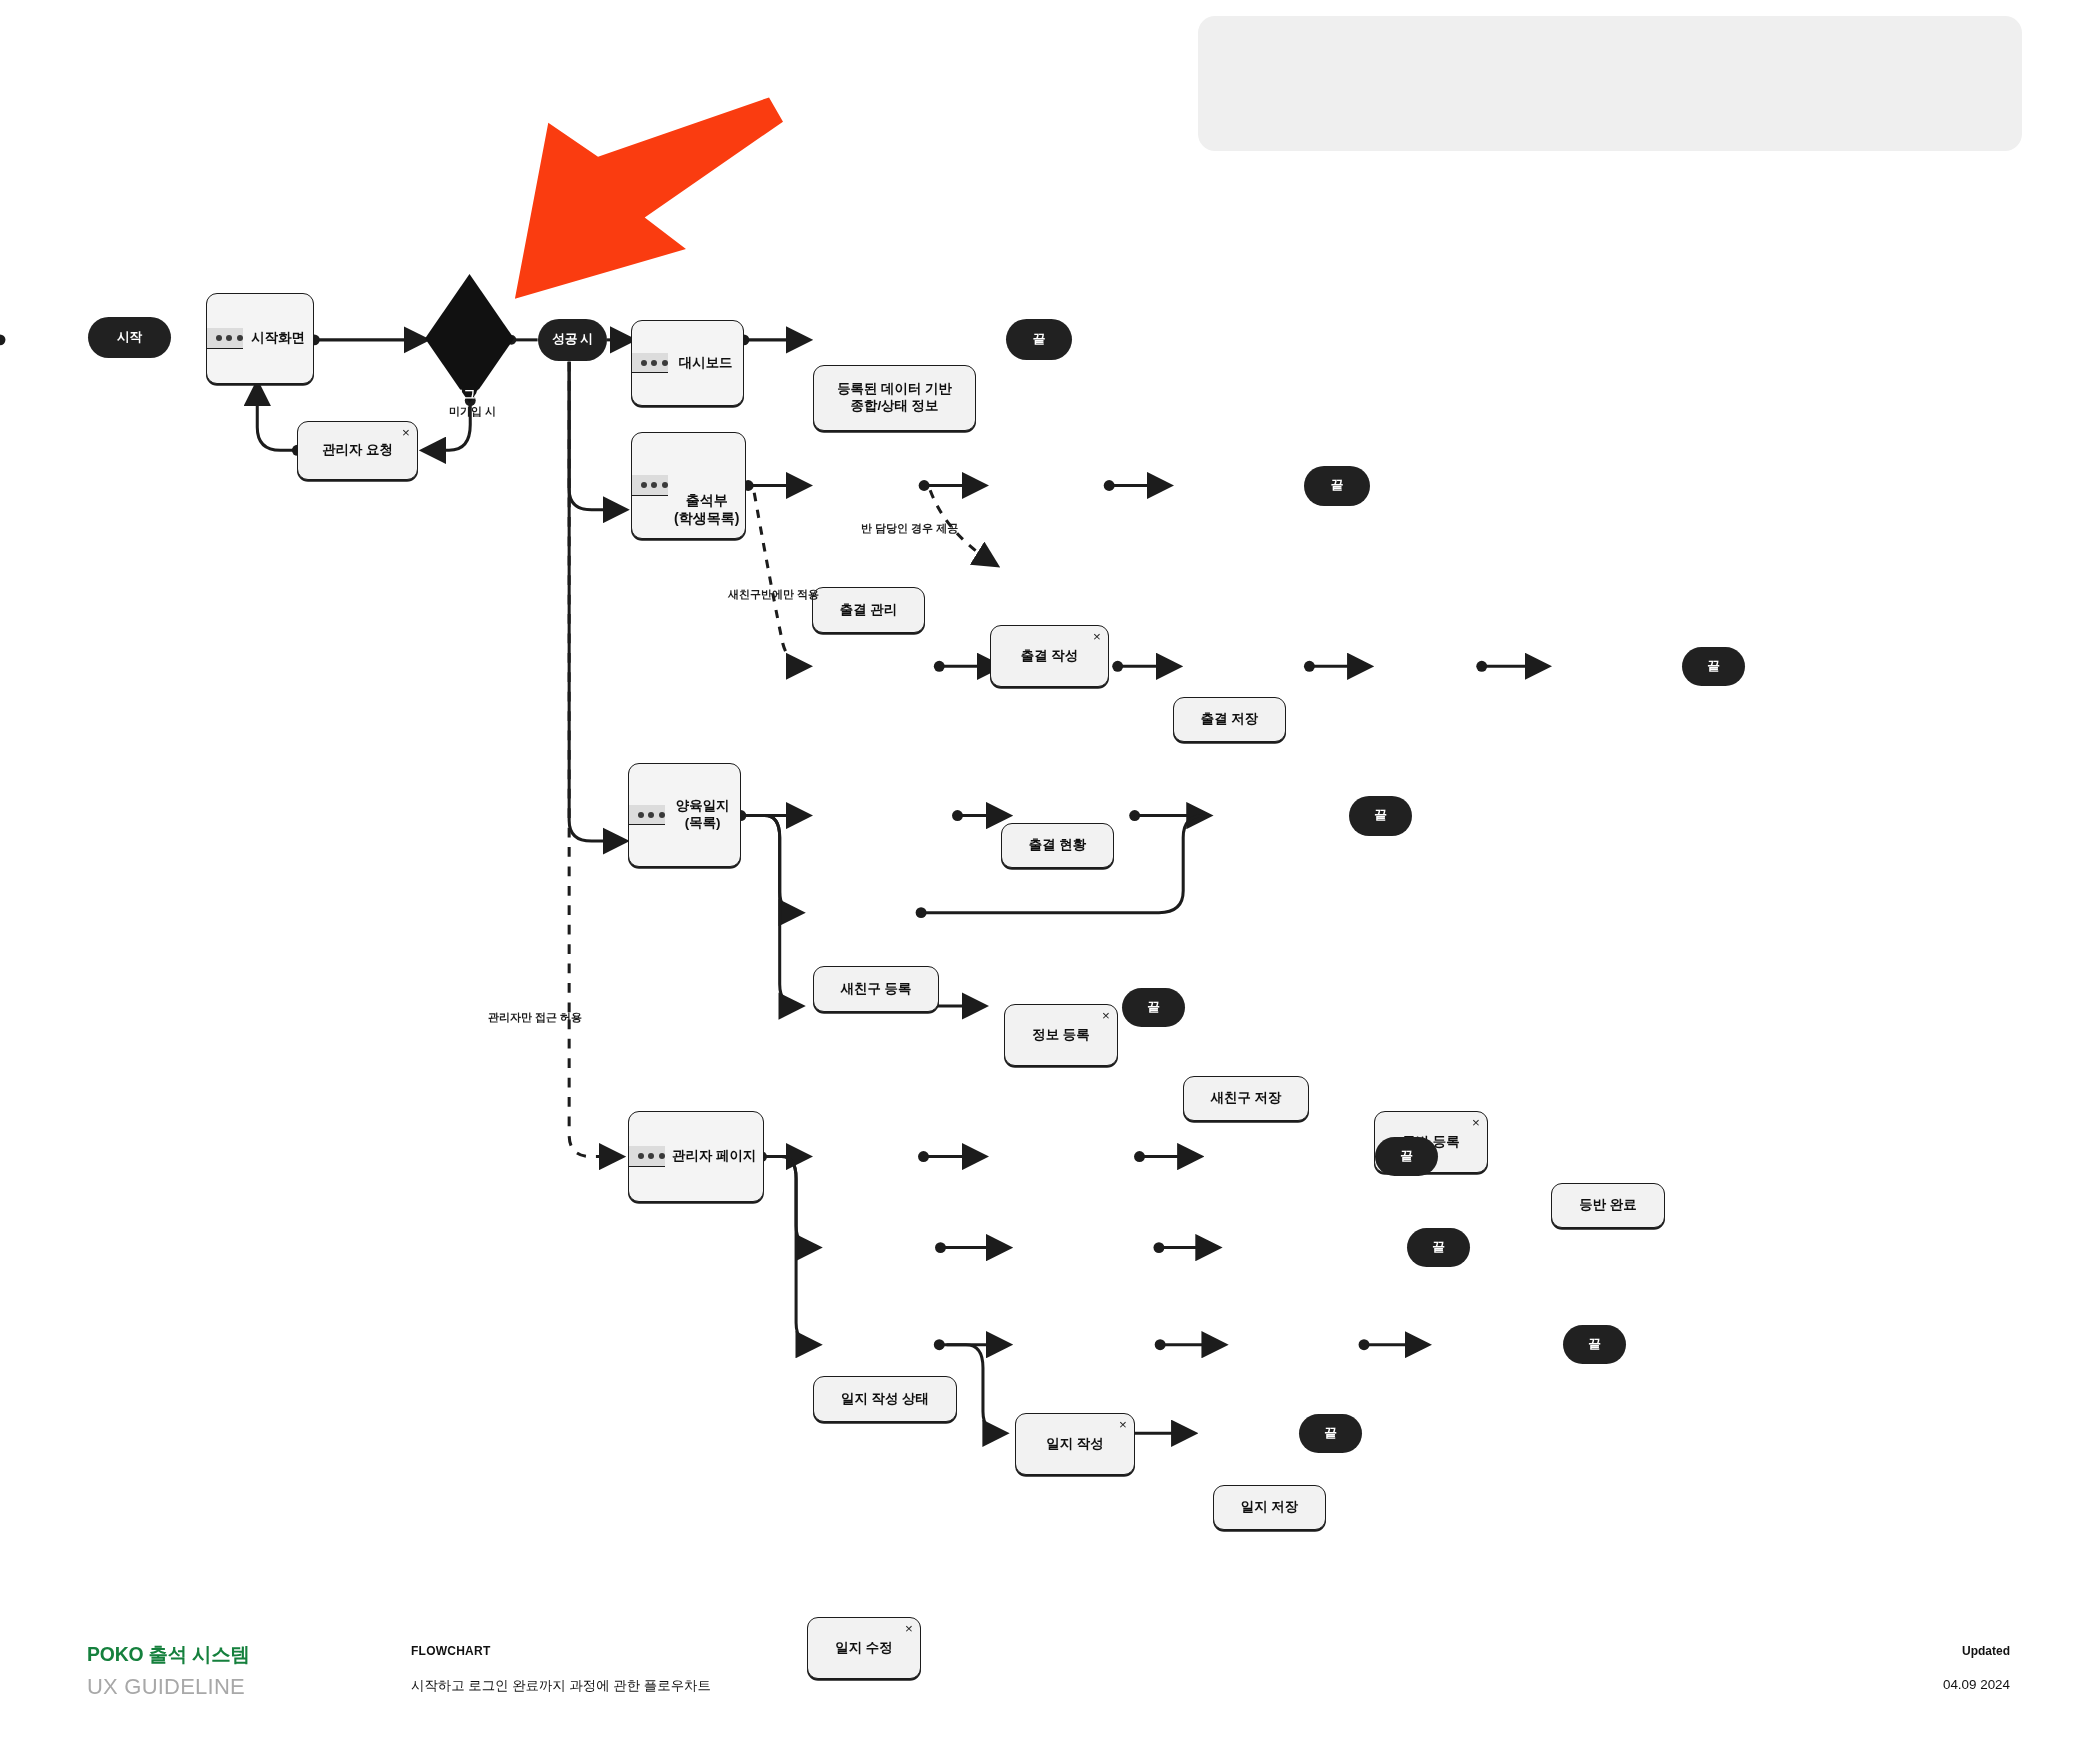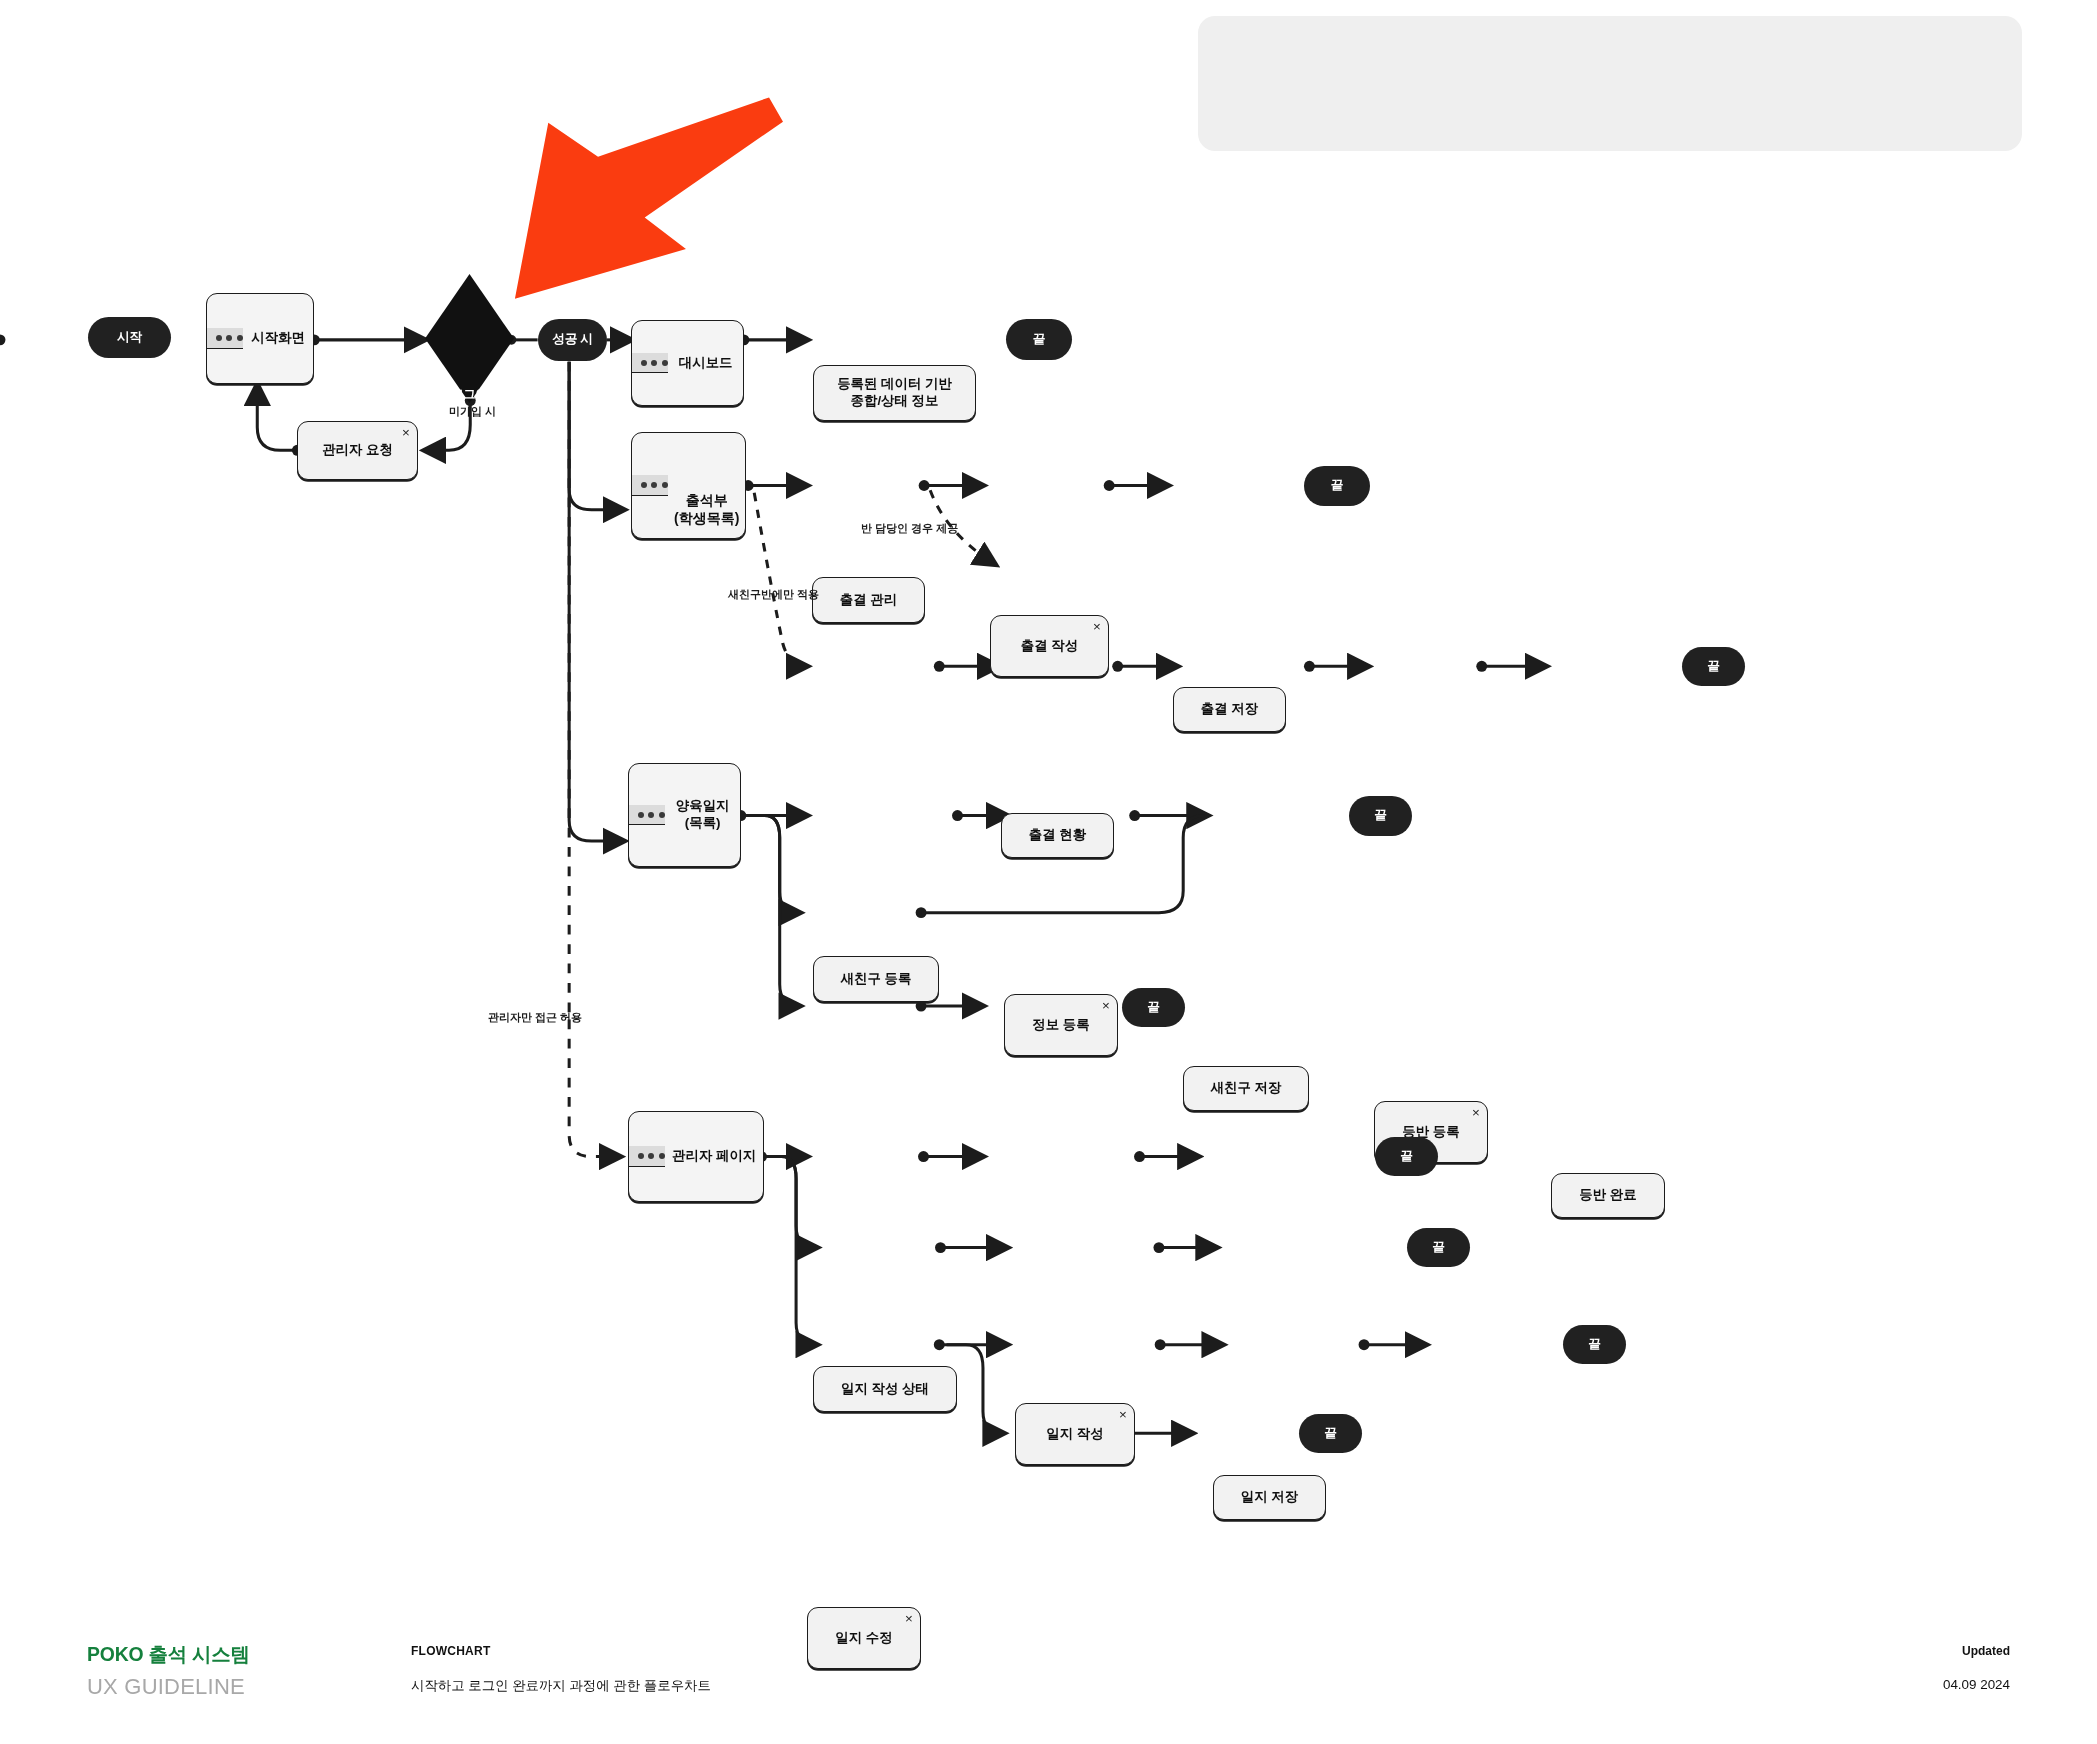--- a/index.html
+++ b/index.html
@@ -245,21 +245,21 @@
     <div class="titlebar">
         <i></i>
         <i></i>
         <i></i>
       </div>
     <div class="winbody" style="font-size:13.4px;">
       <span>대시보드</span>
     </div>
   </div>
 
-  <div class="node fnbox" style="left:813px;top:306px;width:163px;height:56px;font-size:13.4px;flex-direction:column;">
+  <div class="node fnbox" style="left:813px;top:306px;width:163px;height:66px;font-size:13.4px;flex-direction:column;">
     <span>등록된 데이터 기반</span>
     <span>종합/상태 정보</span>
   </div>
 
   <div class="node terminal" style="left:1006px;top:319px;width:66px;height:41px;font-size:12.7px;">
     <span>끝</span>
   </div>
 
   <div class="node winbox" style="left:631px;top:432px;width:115px;height:107px;">
     <div class="titlebar">

